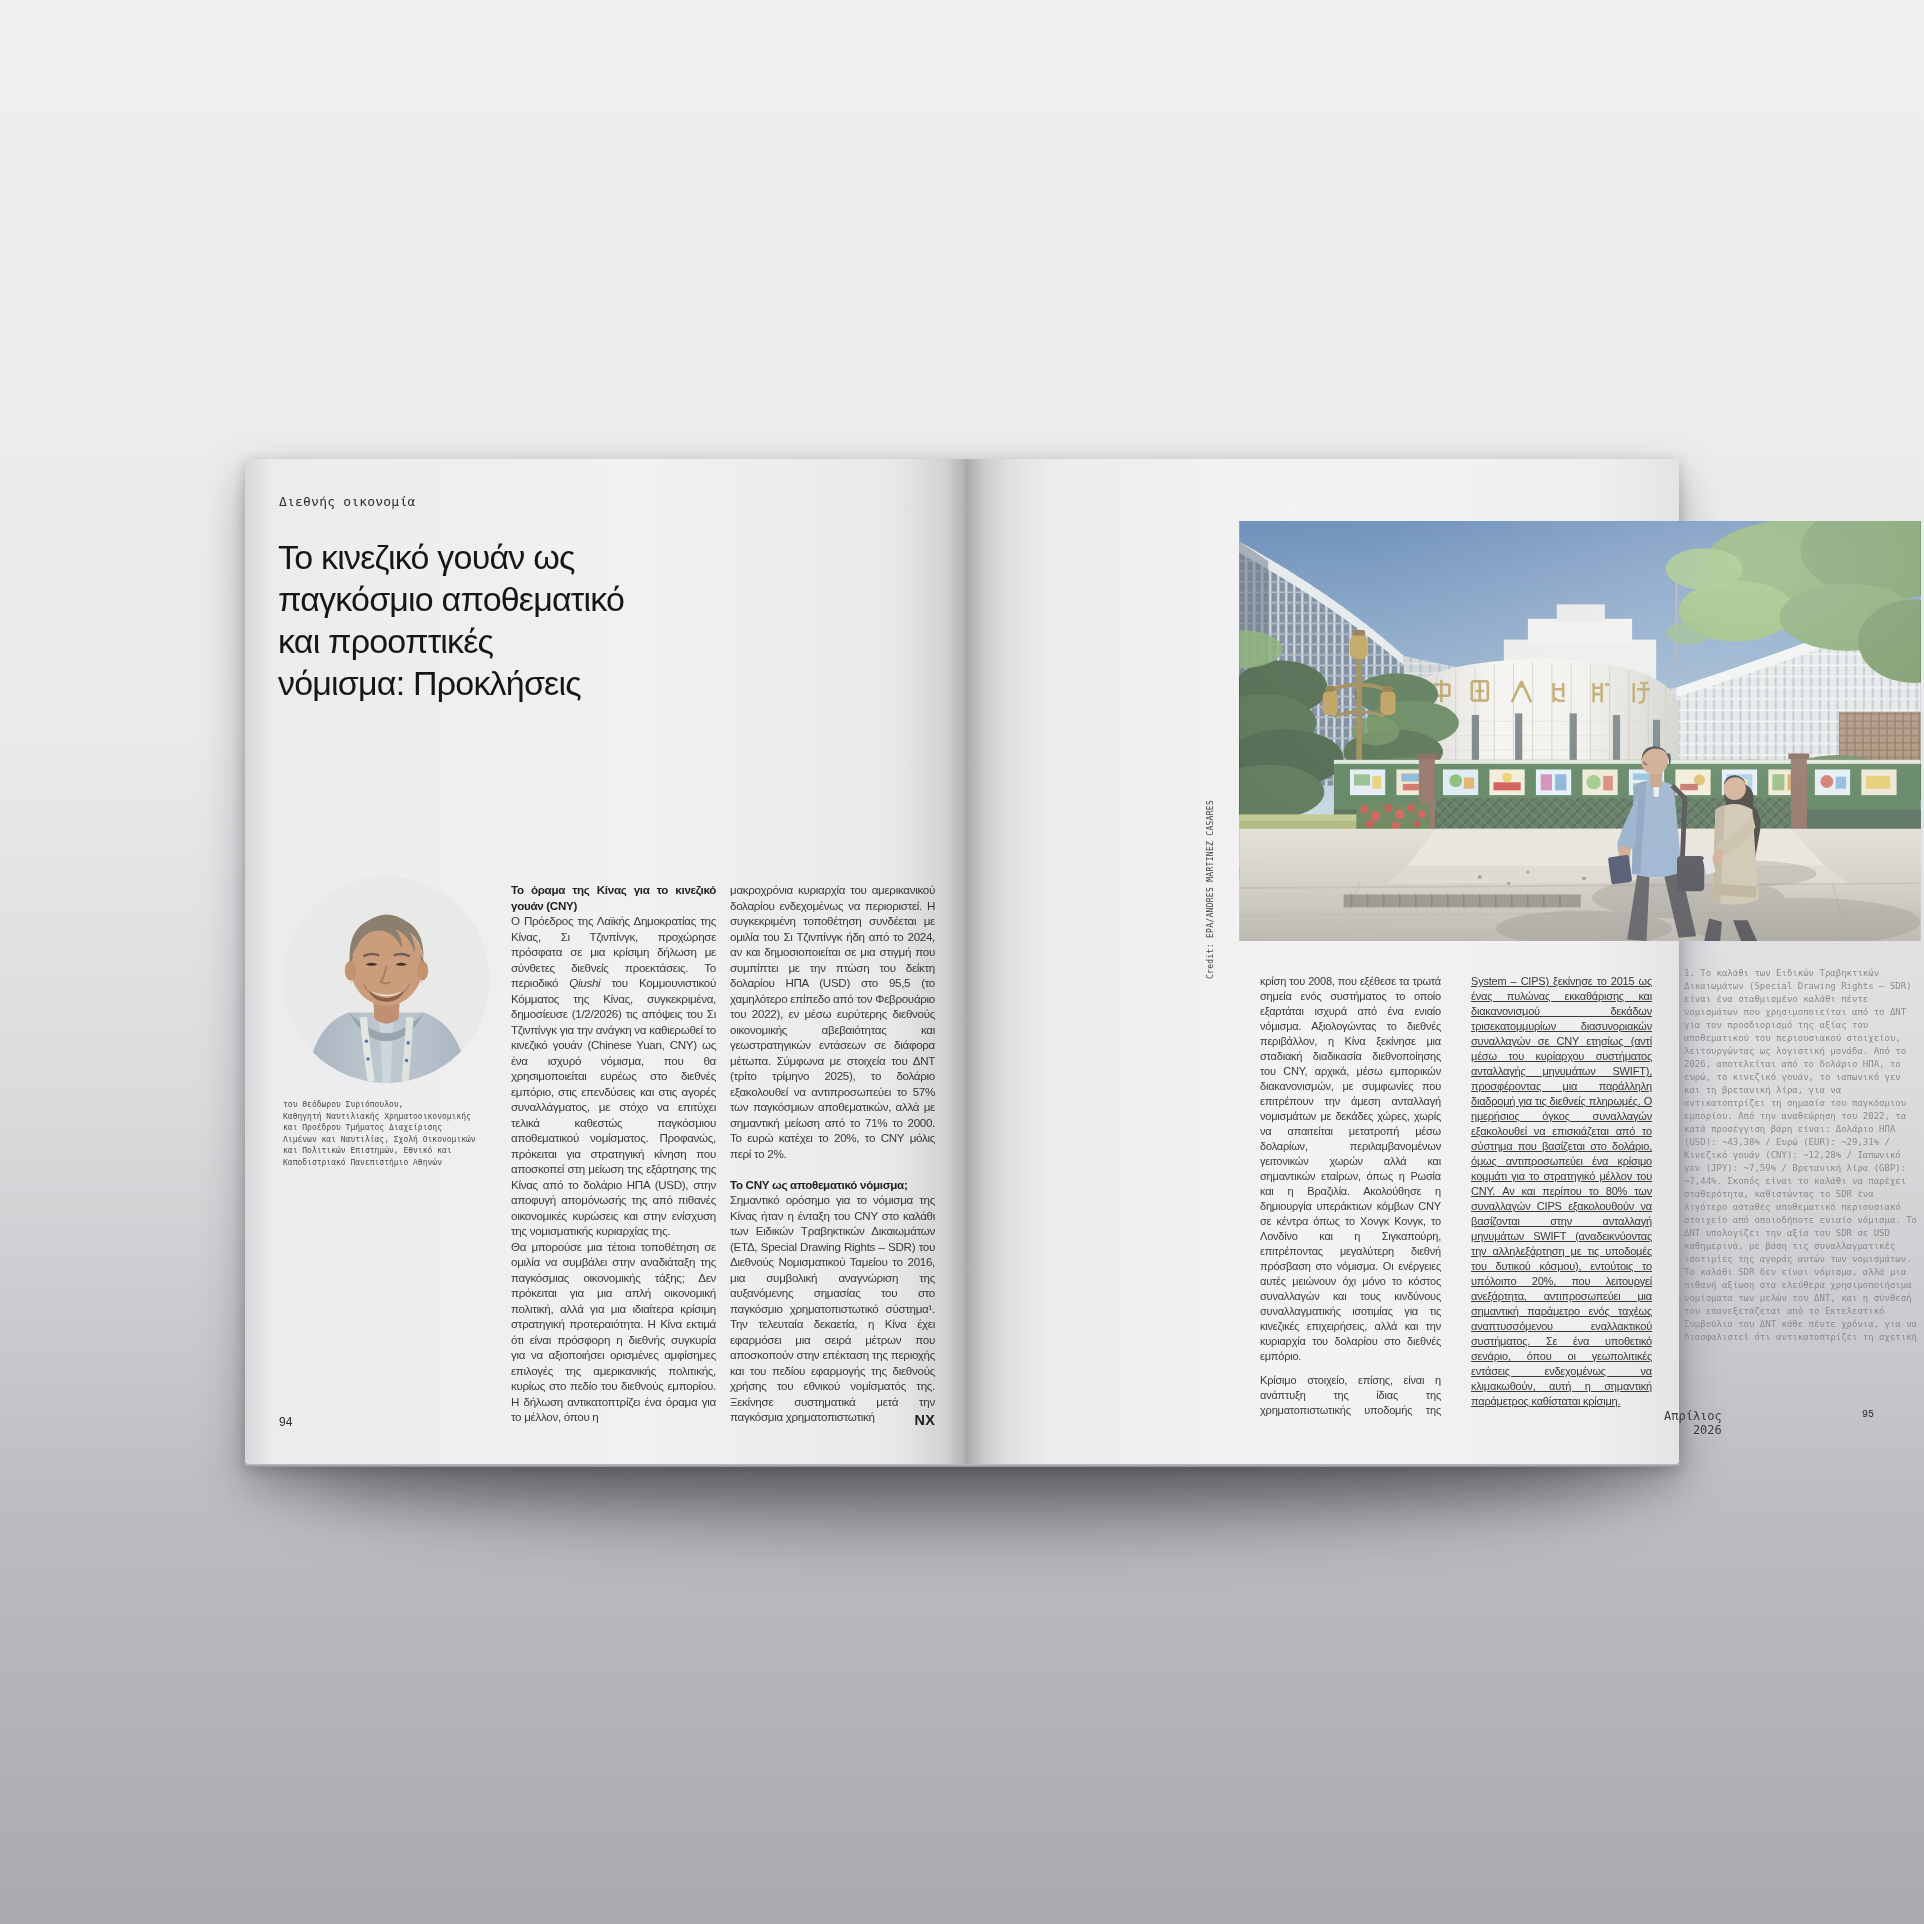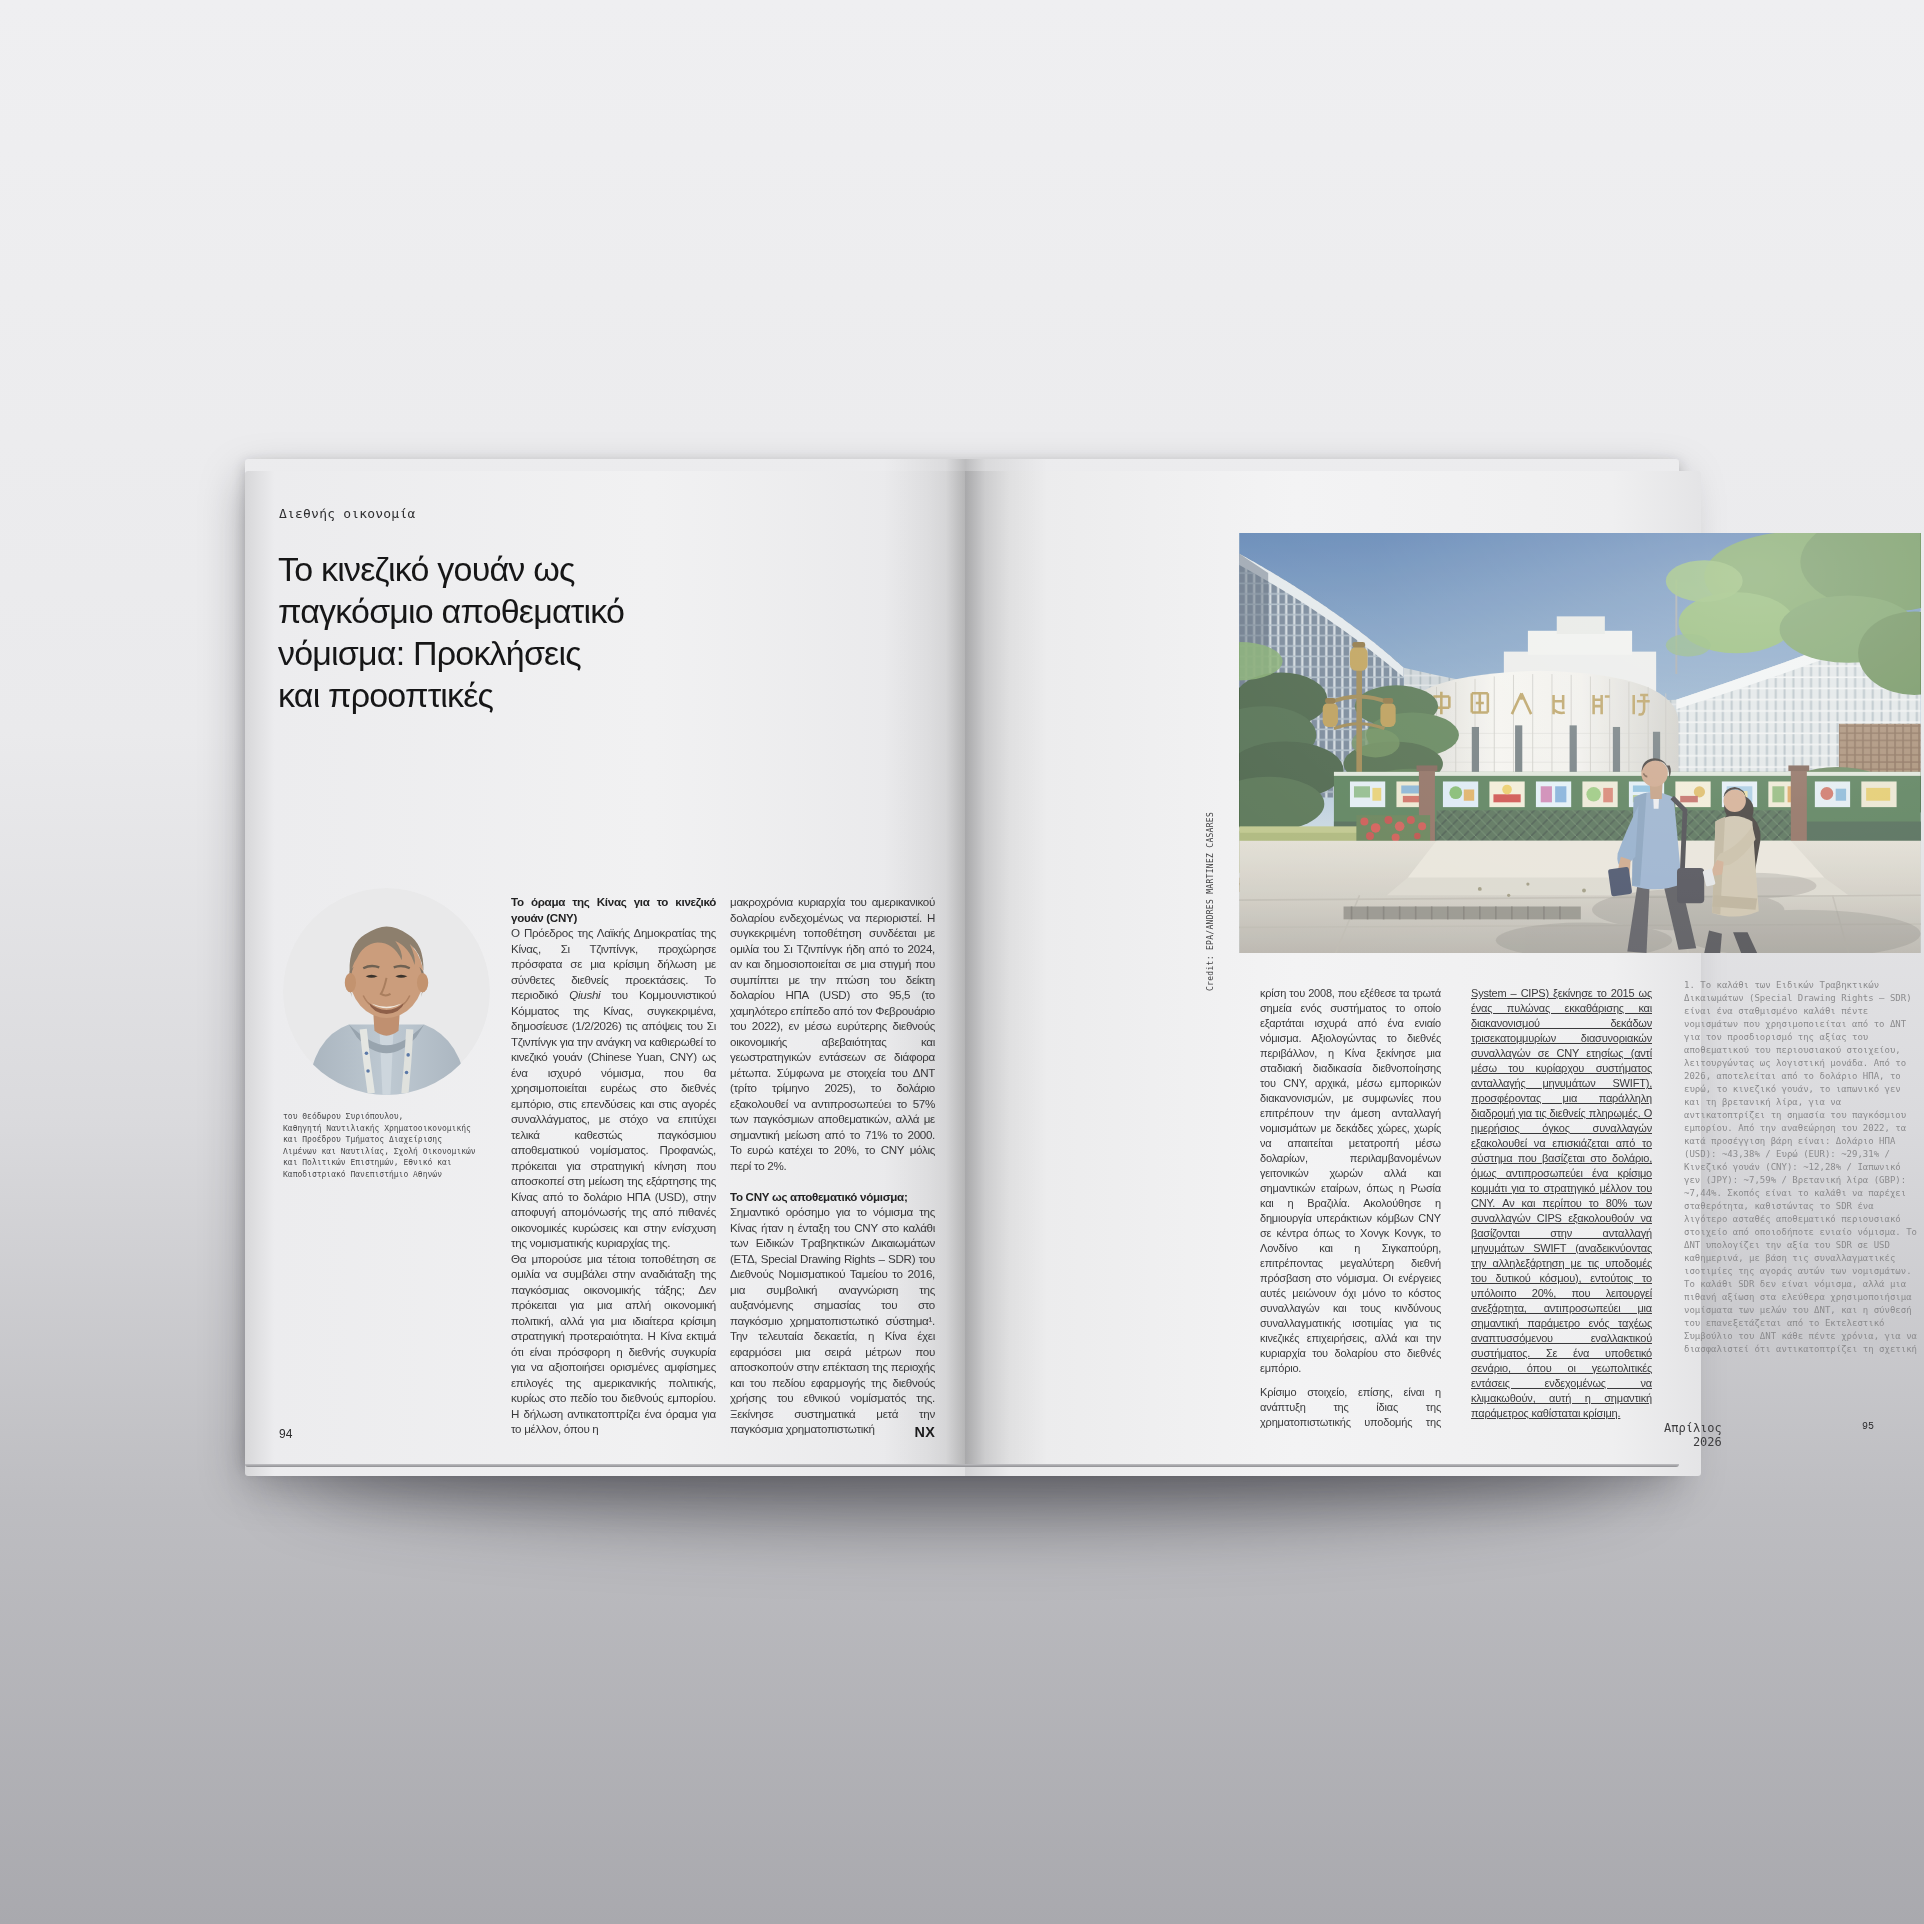--- a/index.html
+++ b/index.html
@@ -8,21 +8,21 @@
     background:linear-gradient(180deg,#efeff1 0%,#eaeaec 38%,#dadadd 58%,#bdbdc1 78%,#a9a9ae 100%);
     font-family:"Liberation Sans",sans-serif;
   }
   .scene{position:absolute;inset:0;}
   .floor-shadow{
     position:absolute;left:289px;top:1412px;width:1347px;height:112px;
     background:rgba(25,25,30,.42);border-radius:50%;filter:blur(34px);
   }
   .spread{position:absolute;left:245px;top:459px;width:1434px;height:1005px;border-radius:3.2px;
     box-shadow:0 21px 44px rgba(30,30,36,.35),0 4.8px 13px rgba(30,30,36,.22);}
-  .page{position:absolute;top:12px;height:100%;padding-left:22px;}
+  .page{position:absolute;top:0;height:100%;}
   .page-left{
     left:0;width:720px;border-radius:3.2px 0 0 3.2px;
     background:linear-gradient(90deg,#d7d7d9 0%,#ececee 4%,#f1f1f2 55%,#e9e9eb 92%,#dededf 100%);
   }
   .page-right{
     left:720px;width:714px;border-radius:0 3.2px 3.2px 0;
     background:linear-gradient(90deg,#d3d3d5 0%,#ebebec 6%,#f3f3f4 45%,#efeff0 88%,#e4e4e6 100%);
   }
   .spine-shade{
     position:absolute;left:638px;top:0;width:165px;height:100%;pointer-events:none;
@@ -87,22 +87,22 @@
   <div class="floor-shadow"></div>
 
   <div class="spread">
 
     <div class="page page-left">
       <div class="kicker">Διεθνής οικονομία</div>
 
       <div class="title">
         <div class="line">Το κινεζικό γουάν ως</div>
         <div class="line">παγκόσμιο αποθεματικό</div>
+        <div class="line">και προοπτικές</div>
         <div class="line">νόμισμα: Προκλήσεις</div>
-        <div class="line">και προοπτικές</div>
       </div>
 
       <div class="portrait">
         <svg width="207" height="207" viewBox="0 0 258 258">
           <defs>
             <clipPath id="pclip">
                 <circle cx="129" cy="129" r="129"></circle>
               </clipPath>
             <linearGradient id="shirtg" x1="0" y1="0" x2="1" y2="0">
               <stop offset="0" stop-color="#a9b4be"></stop>

